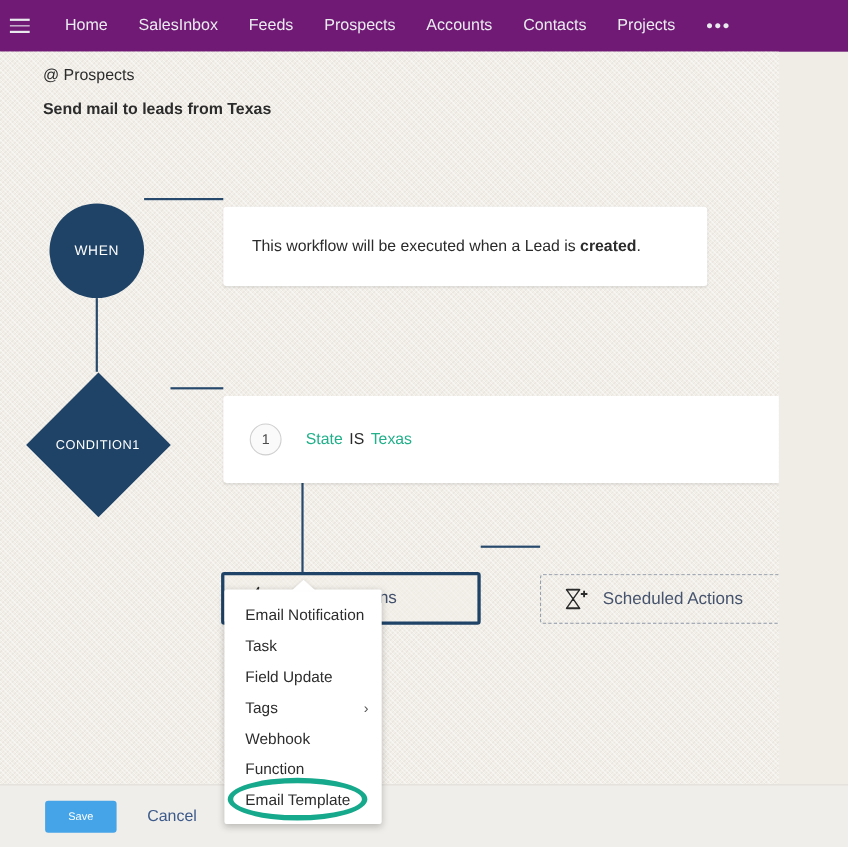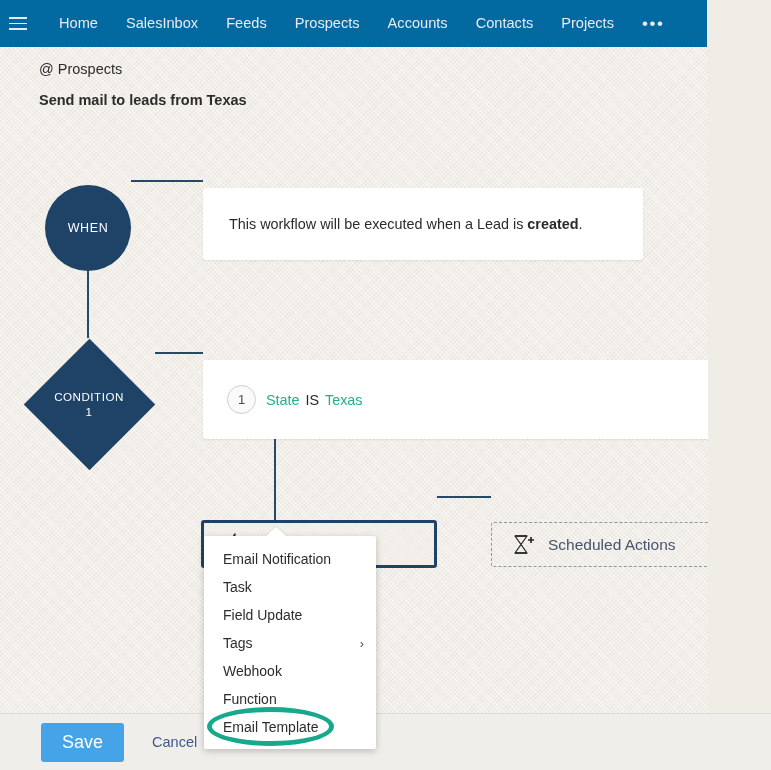--- a/index.html
+++ b/index.html
@@ -8,22 +8,22 @@
     font-family: "Liberation Sans", sans-serif;
     background: #f0ede7;
     position: relative;
     overflow: hidden;
     -webkit-font-smoothing: antialiased;
   }
 
   
   .navbar {
     position: absolute; top: 0; left: 0;
-    width: 707px; height: 47px;
-    background: #0369a1;
+    width: 771px; height: 47px;
+    background: #701a75;
     display: flex; align-items: center;
   }
   .hamburger {
     width: 18px; height: 13px;
     margin-left: 9px; margin-right: 18px;
     display: flex; flex-direction: column; justify-content: space-between;
     cursor: pointer;
   }
   .hamburger i { display: block; height: 1.6px; width: 100%; background: #e8eaee; }
   .nav-item {
@@ -82,21 +82,21 @@
   }
   .cond-diamond {
     position: absolute; left: 50%; top: 50%;
     width: 93px; height: 93px;
     margin-left: -46.5px; margin-top: -46.5px;
     background: #1f4367;
     transform: rotate(45deg);
   }
   .cond-label {
     position: absolute; inset: 0;
-    display: flex; flex-direction: column;
+    display: flex; flex-direction: row;
     align-items: center; justify-content: center;
     color: #ffffff; font-size: 11.6px; letter-spacing: 0.5px; line-height: 15px;
   }
 
   
   .card-when {
     position: absolute; left: 203px; top: 141px;
     width: 440px; height: 72px;
     background: #ffffff; border-radius: 3px;
     box-shadow: 0 1px 2px rgba(0,0,0,0.08);
@@ -114,21 +114,21 @@
     box-shadow: 0 1px 2px rgba(0,0,0,0.08);
     display: flex; align-items: center;
   }
   .cond-badge {
     width: 29px; height: 29px; border-radius: 50%;
     border: 1px solid #cfcfcf; background: #fafafa;
     margin-left: 24px;
     display: flex; align-items: center; justify-content: center;
     font-size: 13px; color: #4b4b4b;
   }
-  .cond-expr { margin-left: 10px; font-size: 14.4px; }
+  .cond-expr { margin-left: 22px; font-size: 14.4px; }
   .cond-expr .fld  { color: #22b08a; }
   .cond-expr .op   { color: #2b2b2b; margin: 0 2px; }
 
   
   .instant-box {
     position: absolute; left: 201px; top: 473px;
     width: 236px; height: 48px;
     border: 3px solid #1f4367; border-radius: 3px;
     background: rgba(242,239,233,0.55);
     display: flex; align-items: center;
@@ -141,21 +141,21 @@
     display: flex; align-items: center;
     cursor: pointer;
   }
   .act-icon { width: 34px; margin-left: 14px; display: flex; align-items: center; justify-content: center; }
   .act-label { font-size: 15.5px; color: #42506b; margin-left: 8px; }
   .sch-label { color: #46536d; }
 
   
   .menu {
     position: absolute; left: 204px; top: 536px;
-    width: 172px;
+    width: 143px;
     background: #ffffff;
     border-radius: 2px;
     box-shadow: 0 2px 7px rgba(0,0,0,0.22);
     padding: 9px 0 8px 0;
     z-index: 6;
   }
   .menu-pointer {
     position: absolute; left: 265px; top: 527px;
     width: 0; height: 0;
     border-left: 11px solid transparent;
@@ -194,21 +194,21 @@
     background: #f0eeea;
     border-top: 1px solid #e0ddd7;
     display: flex; align-items: center;
     z-index: 4;
   }
   .btn-save {
     margin-left: 41px;
     background: #45a4e8;
     color: #ffffff;
     border: none; border-radius: 3px;
-    font-family: inherit; font-size: 18px;
+    font-family: inherit; font-size: 10px;
     padding: 9px 21px;
     cursor: pointer;
   }
   .btn-cancel {
     margin-left: 28px;
     background: none; border: none;
     color: #3c5a8a; font-family: inherit; font-size: 14.5px;
     cursor: pointer;
   }
 </style>

